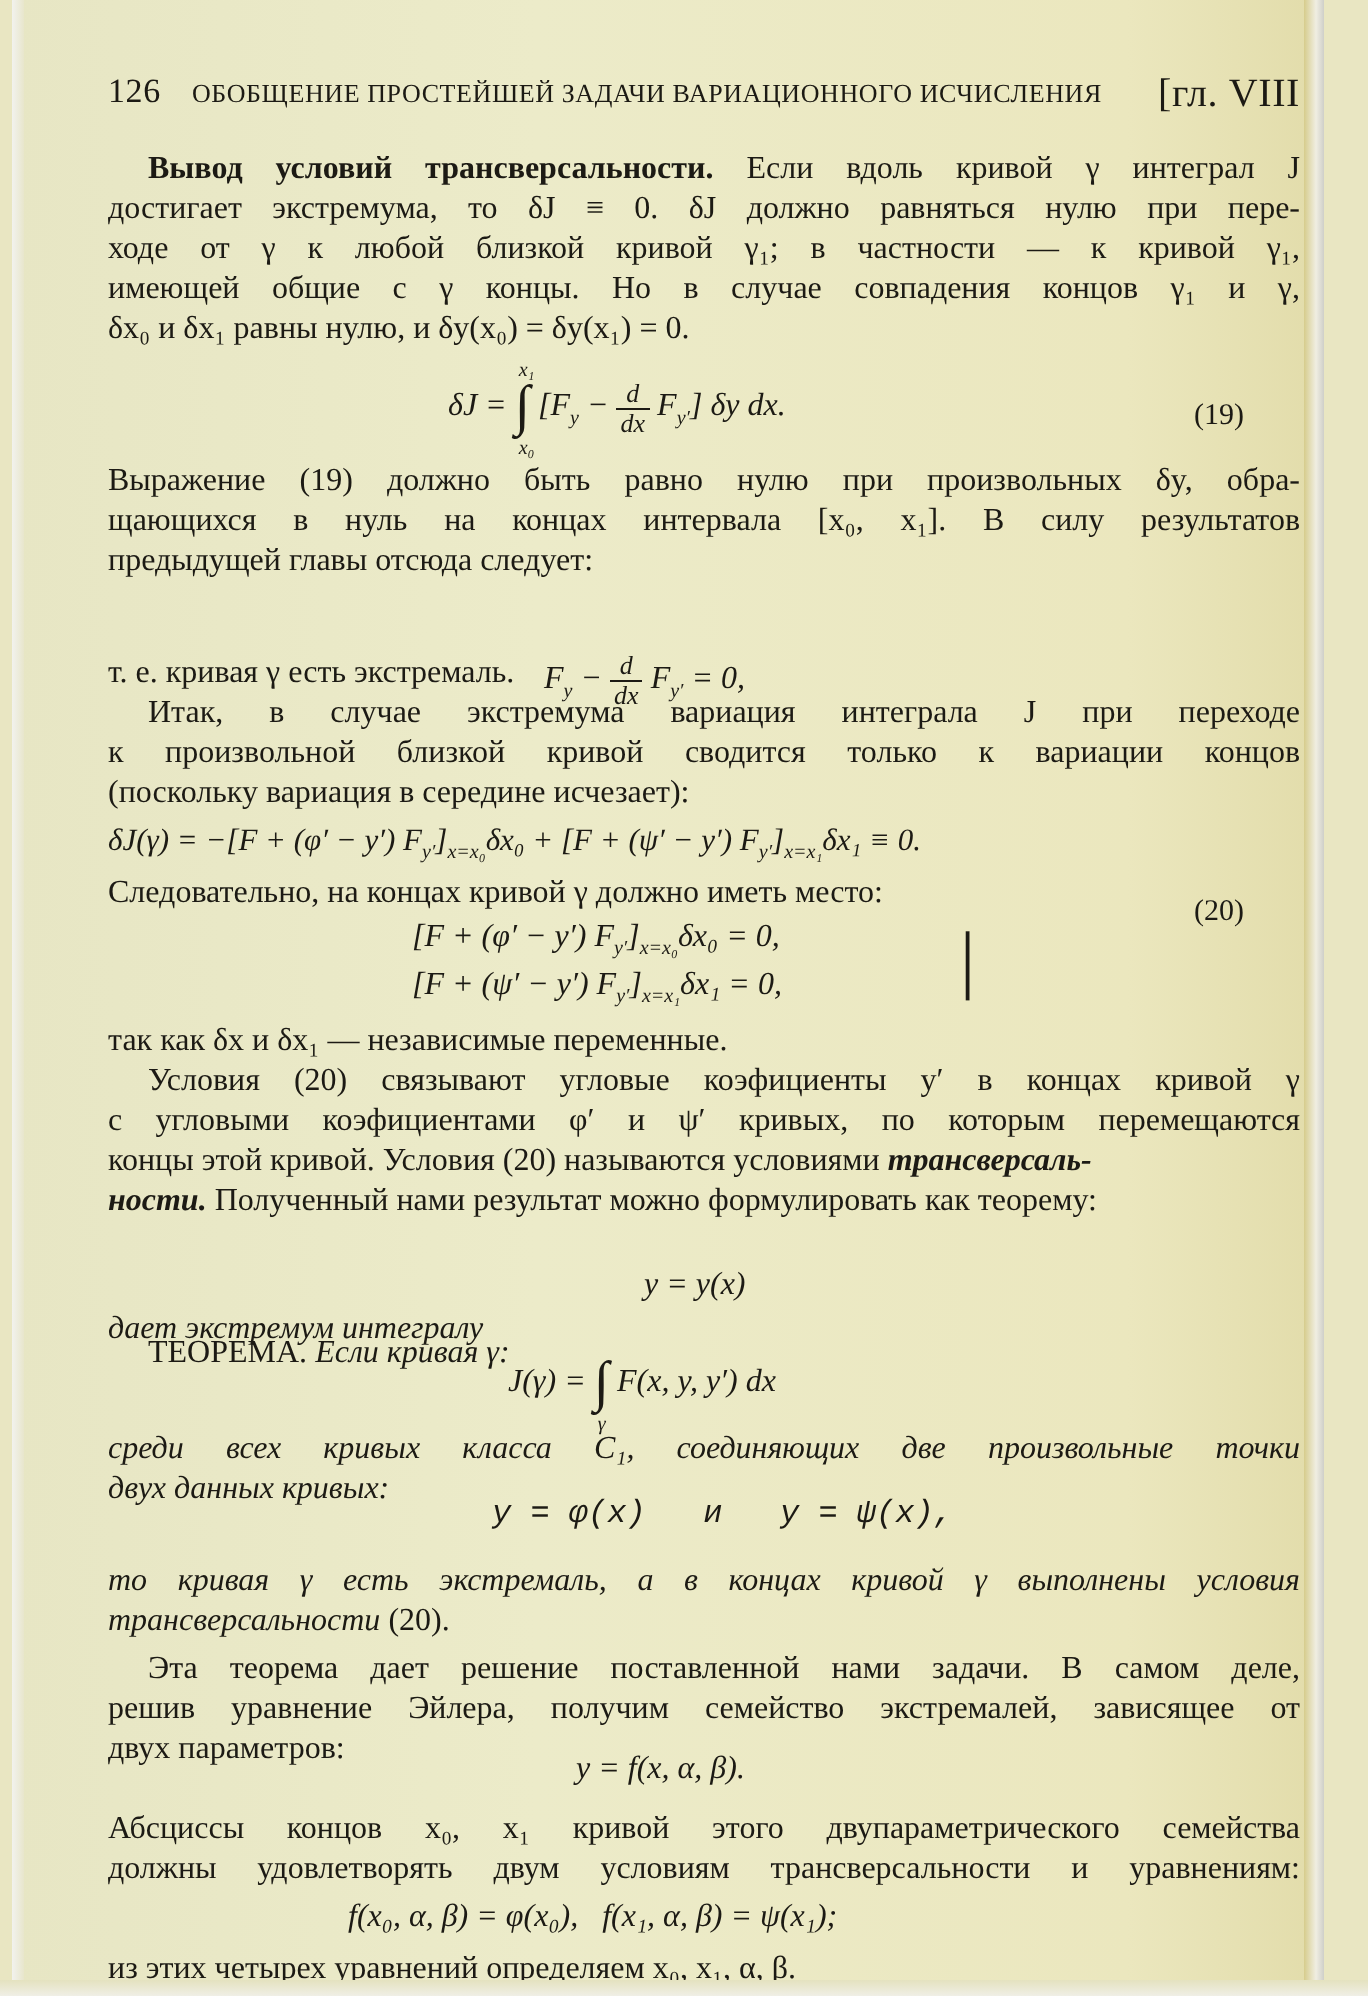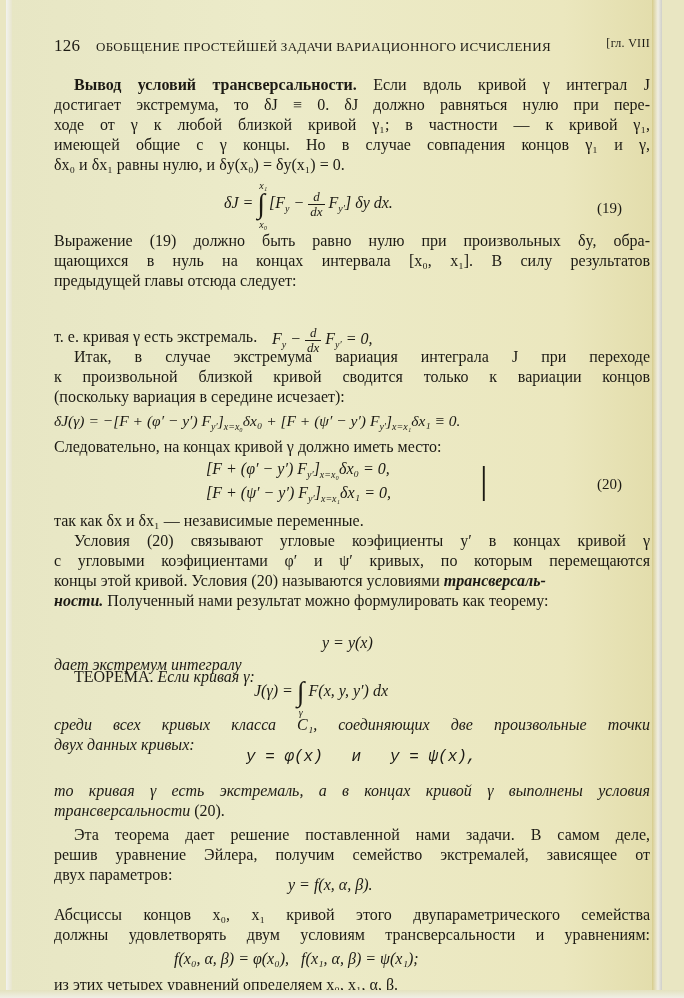--- a/index.html
+++ b/index.html
@@ -24,21 +24,21 @@
   }
   .bottom-strip {
     position: absolute; left: 0; bottom: 0; width: 684px; height: 8px;
     background: linear-gradient(180deg, #e4e2bf, #f0efe6);
   }
   .line { position: absolute; left: 48px; width: 596px; font-size: 16px; white-space: nowrap; }
   .justify { text-align: justify; text-align-last: justify; }
   .indent { padding-left: 20px; width: 576px !important; }
   .header { font-size: 13px; letter-spacing: 0.3px; }
   .header .pnum { font-size: 17px; margin-right: 12px; }
-  .header .chap { position: absolute; right: 0; top: 0; font-size: 12px; }
+  .header .chap { position: absolute; right: 0; top: 0; font-size: 20px; }
   b { font-weight: bold; }
   .it { font-style: italic; }
   .formula { position: absolute; white-space: nowrap; font-size: 16px; font-style: italic; }
   .eqnum { position: absolute; right: 40px; font-size: 15px; }
   .frac { display: inline-block; vertical-align: middle; text-align: center; font-size: 13px; line-height: 14px; }
   .frac .num { display: block; border-bottom: 1px solid #1c1a14; padding: 0 2px; }
   .frac .den { display: block; padding: 0 2px; }
   .intg { display: inline-block; position: relative; font-size: 28px; vertical-align: middle; font-style: normal; }
   .lim { position: absolute; font-size: 10px; font-style: italic; left: 2px; }
   .lim.top { top: -8px; }
@@ -94,21 +94,21 @@
 
   <div class="line" style="top:438px;">Следовательно, на концах кривой γ должно иметь место:</div>
 
   <div class="formula" style="left:200px; top:460px;">
     <span>[F + (φ′ − y′) F</span><sub>y′</sub><span>]</span><sub>x=x₀</sub><span>δx₀ = 0,</span>
   </div>
   <div class="formula" style="left:200px; top:484px;">
     <span>[F + (ψ′ − y′) F</span><sub>y′</sub><span>]</span><sub>x=x₁</sub><span>δx₁ = 0,</span>
   </div>
   <div class="brace" style="left:474px; top:458px; font-size:38px; line-height:44px; font-style:normal;">|</div>
-  <div class="eqnum" style="top:476px;font-family:Liberation Serif, serif;">(20)</div>
+  <div class="eqnum" style="top:448px;font-family:Liberation Serif, serif;">(20)</div>
 
   <div class="line" style="top:512px;">так как δx и δx₁ — независимые переменные.</div>
 
   <div class="line justify indent" style="top:532px;">Условия (20) связывают угловые коэфициенты y′ в концах кривой γ</div>
   <div class="line justify" style="top:552px;">с угловыми коэфициентами φ′ и ψ′ кривых, по которым перемещаются</div>
   <div class="line" style="top:572px; width:596px;">
     <span>концы этой кривой. Условия (20) называются условиями </span><b class="it">трансверсаль-</b>
   </div>
   <div class="line" style="top:592px;">
     <b class="it">ности.</b><span> Полученный нами результат можно формулировать как теорему:</span>

